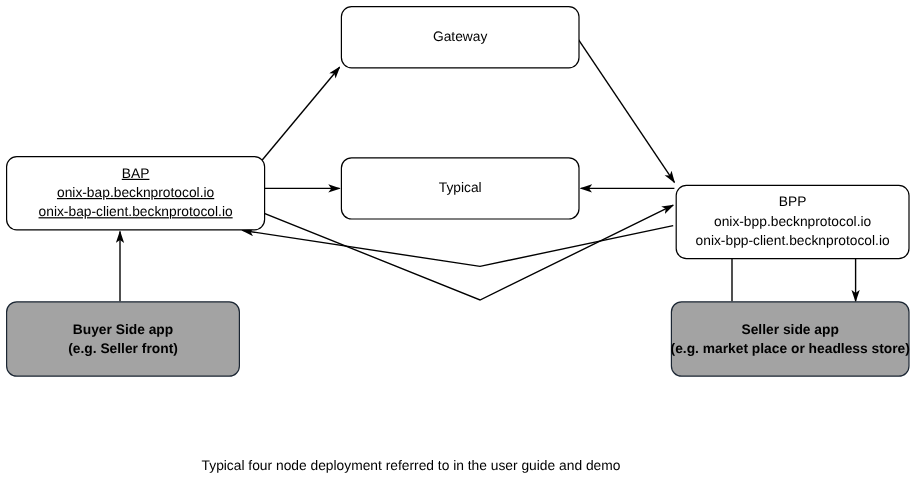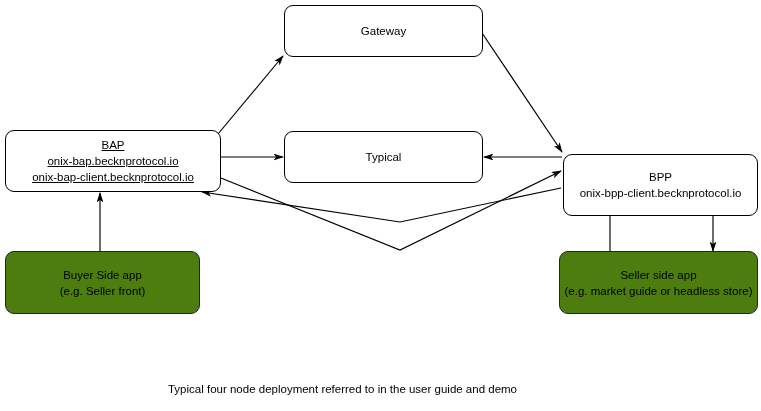--- a/index.html
+++ b/index.html
@@ -36,22 +36,23 @@
     flex-direction: column;
     align-items: center;
     justify-content: center;
     text-align: center;
     line-height: 16px;
     font-size: 11.5px;
     background: #ffffff;
     z-index: 2;
   }
   .node.filled {
-    background: #4d7c0f;
+    background: #a3a3a3;
     border-color: #1b2633;
+    font-weight: bold;
   }
   .node .line {
     display: block;
     white-space: nowrap;
   }
   .caption {
     position: absolute;
     width: 685px;
     text-align: center;
     font-size: 11.5px;
@@ -98,28 +99,29 @@
     <span class="line">onix-bap.becknprotocol.io</span>
     <span class="line">onix-bap-client.becknprotocol.io</span>
   </div>
 
   <div class="node" style="left:284px; top:131px; width:199px; height:52px;">
     <span class="line">Typical</span>
   </div>
 
   <div class="node" style="left:563px; top:130px; width:195px; height:62px;margin-top:24px;">
     <span class="line">BPP</span>
+    <span class="line">onix-bpp.becknprotocol.io</span>
     <span class="line">onix-bpp-client.becknprotocol.io</span>
   </div>
 
   <div class="node filled" style="left:5px; top:251px; width:195px; height:63px;">
     <span class="line">Buyer Side app</span>
     <span class="line">(e.g. Seller front)</span>
   </div>
 
   <div class="node filled" style="left:559px; top:251px; width:199px; height:63px;text-align:center;">
     <span class="line">Seller side app</span>
-    <span class="line">(e.g. market guide or headless store)</span>
+    <span class="line">(e.g. market place or headless store)</span>
   </div>
 
   <div class="caption" style="top:383px;">Typical four node deployment referred to in the user guide and demo</div>
 
 </div>
 
 </body></html>

